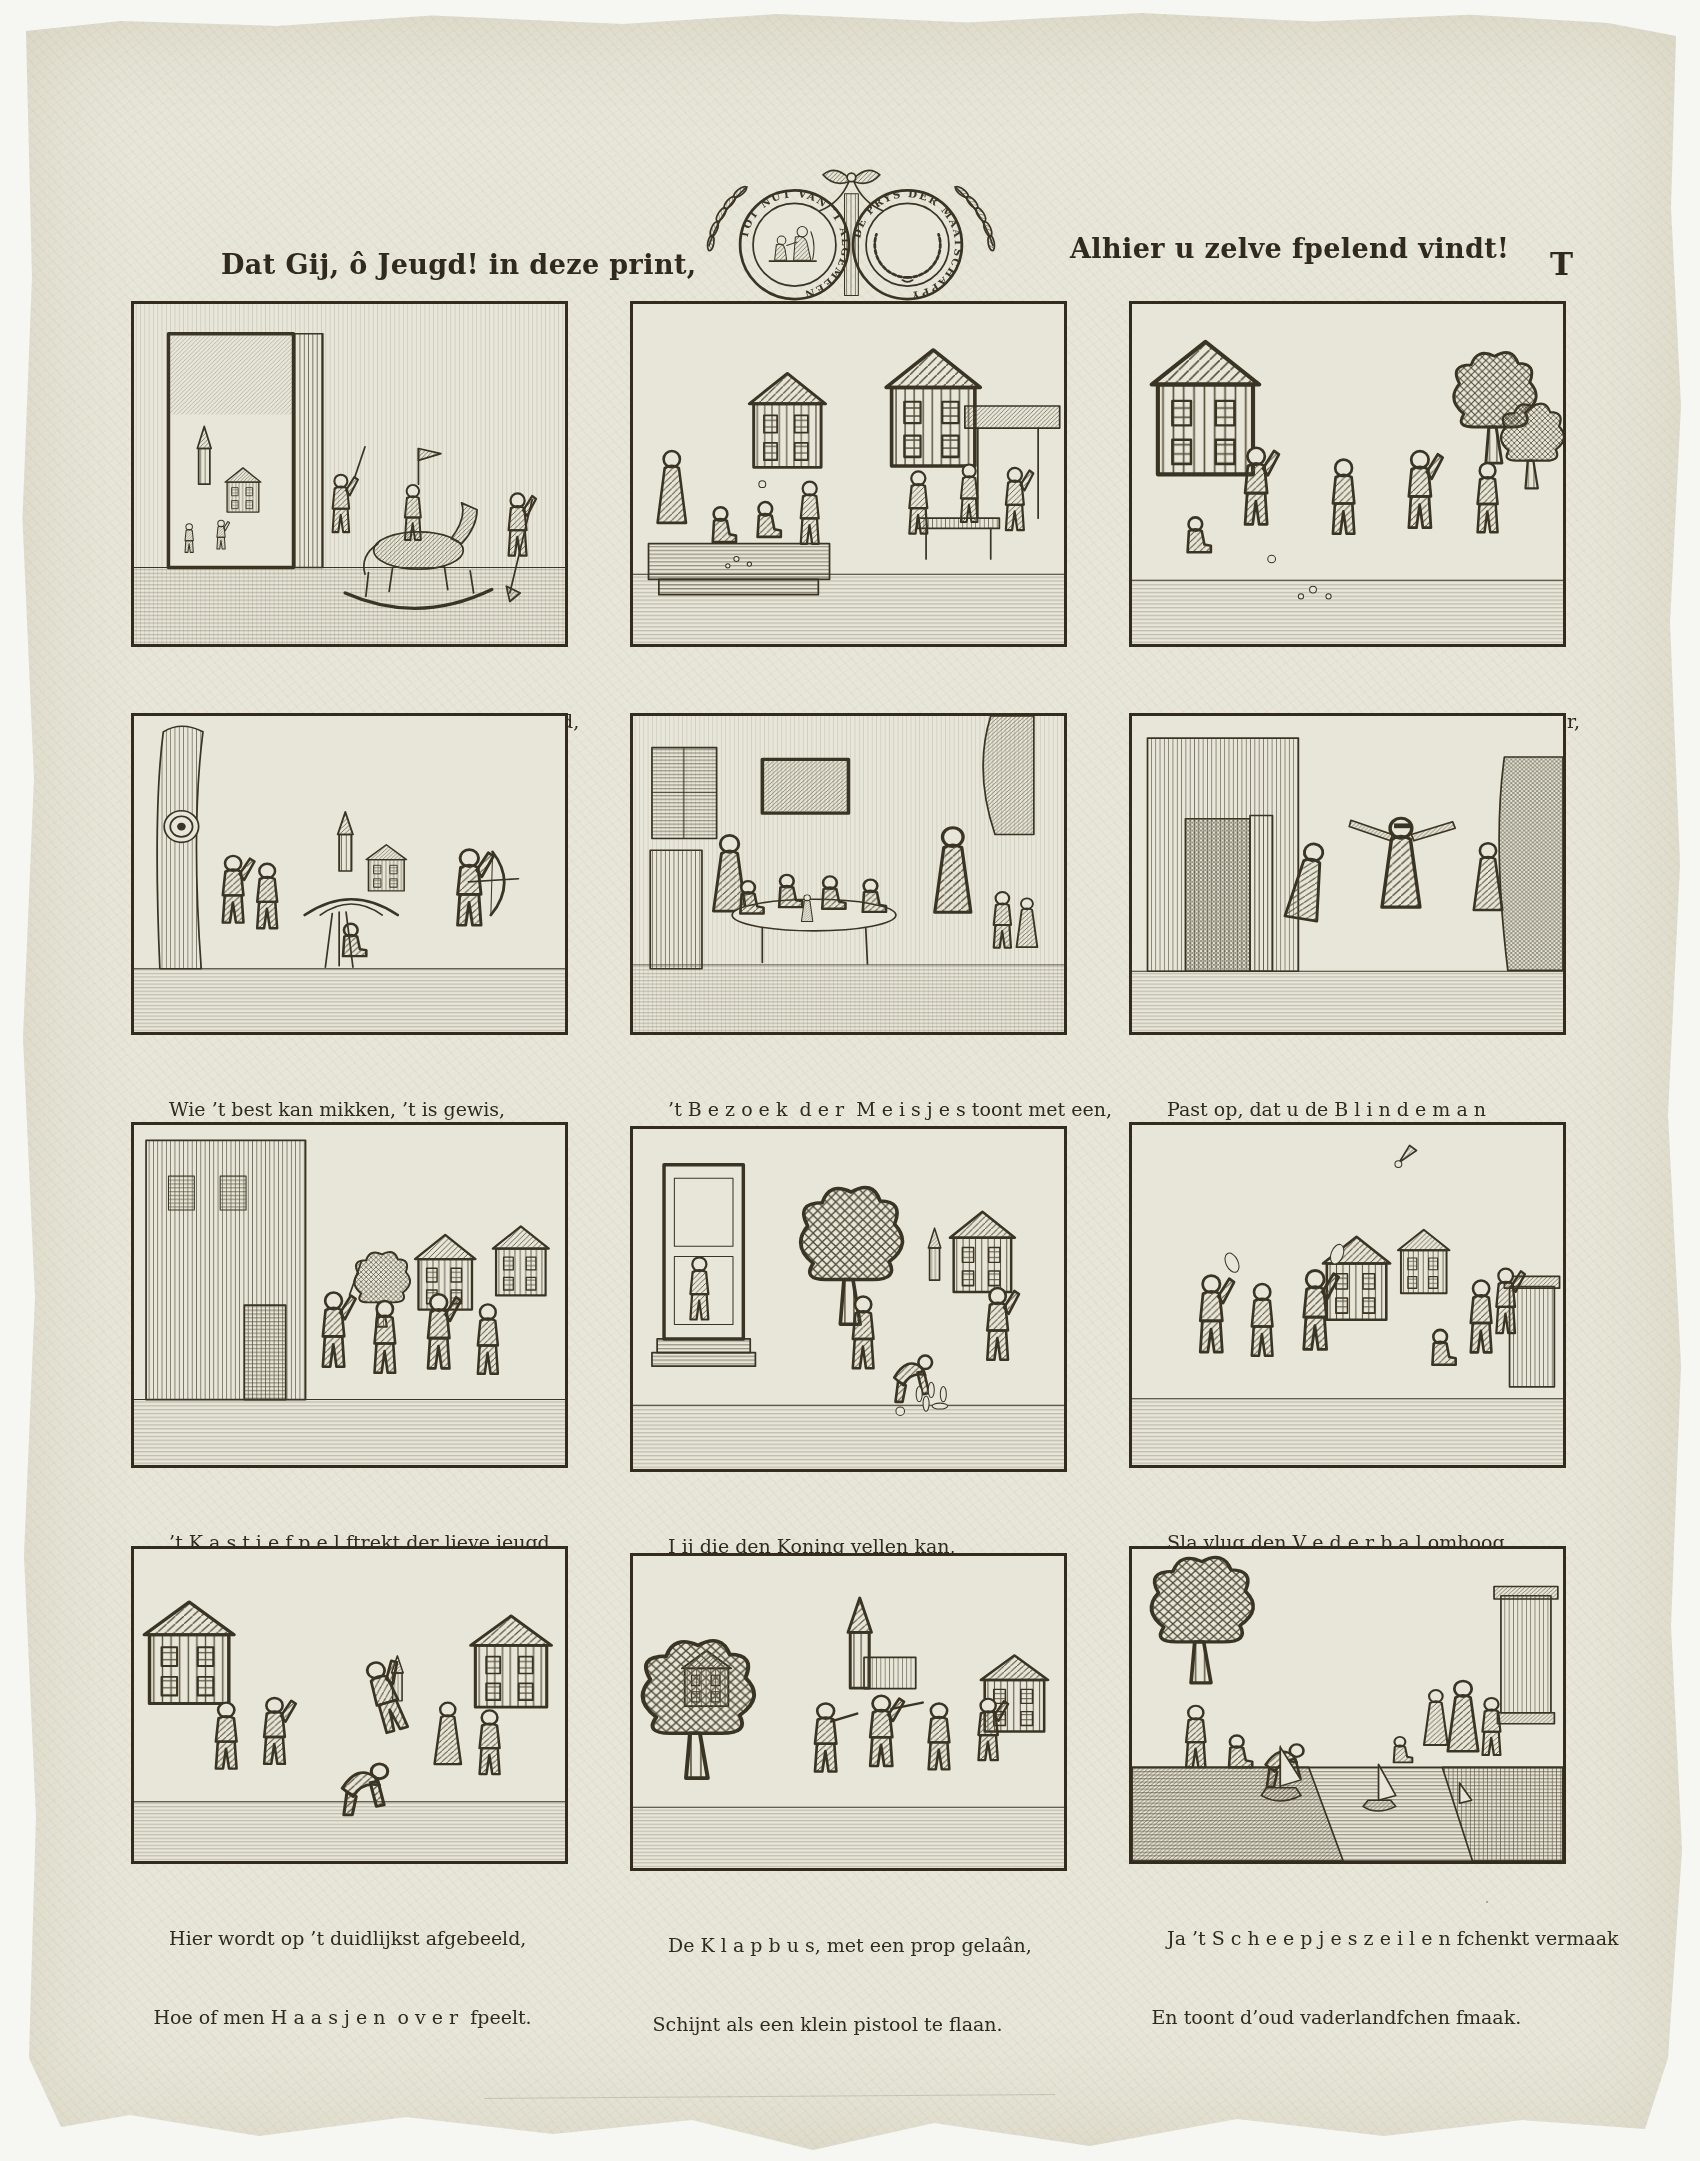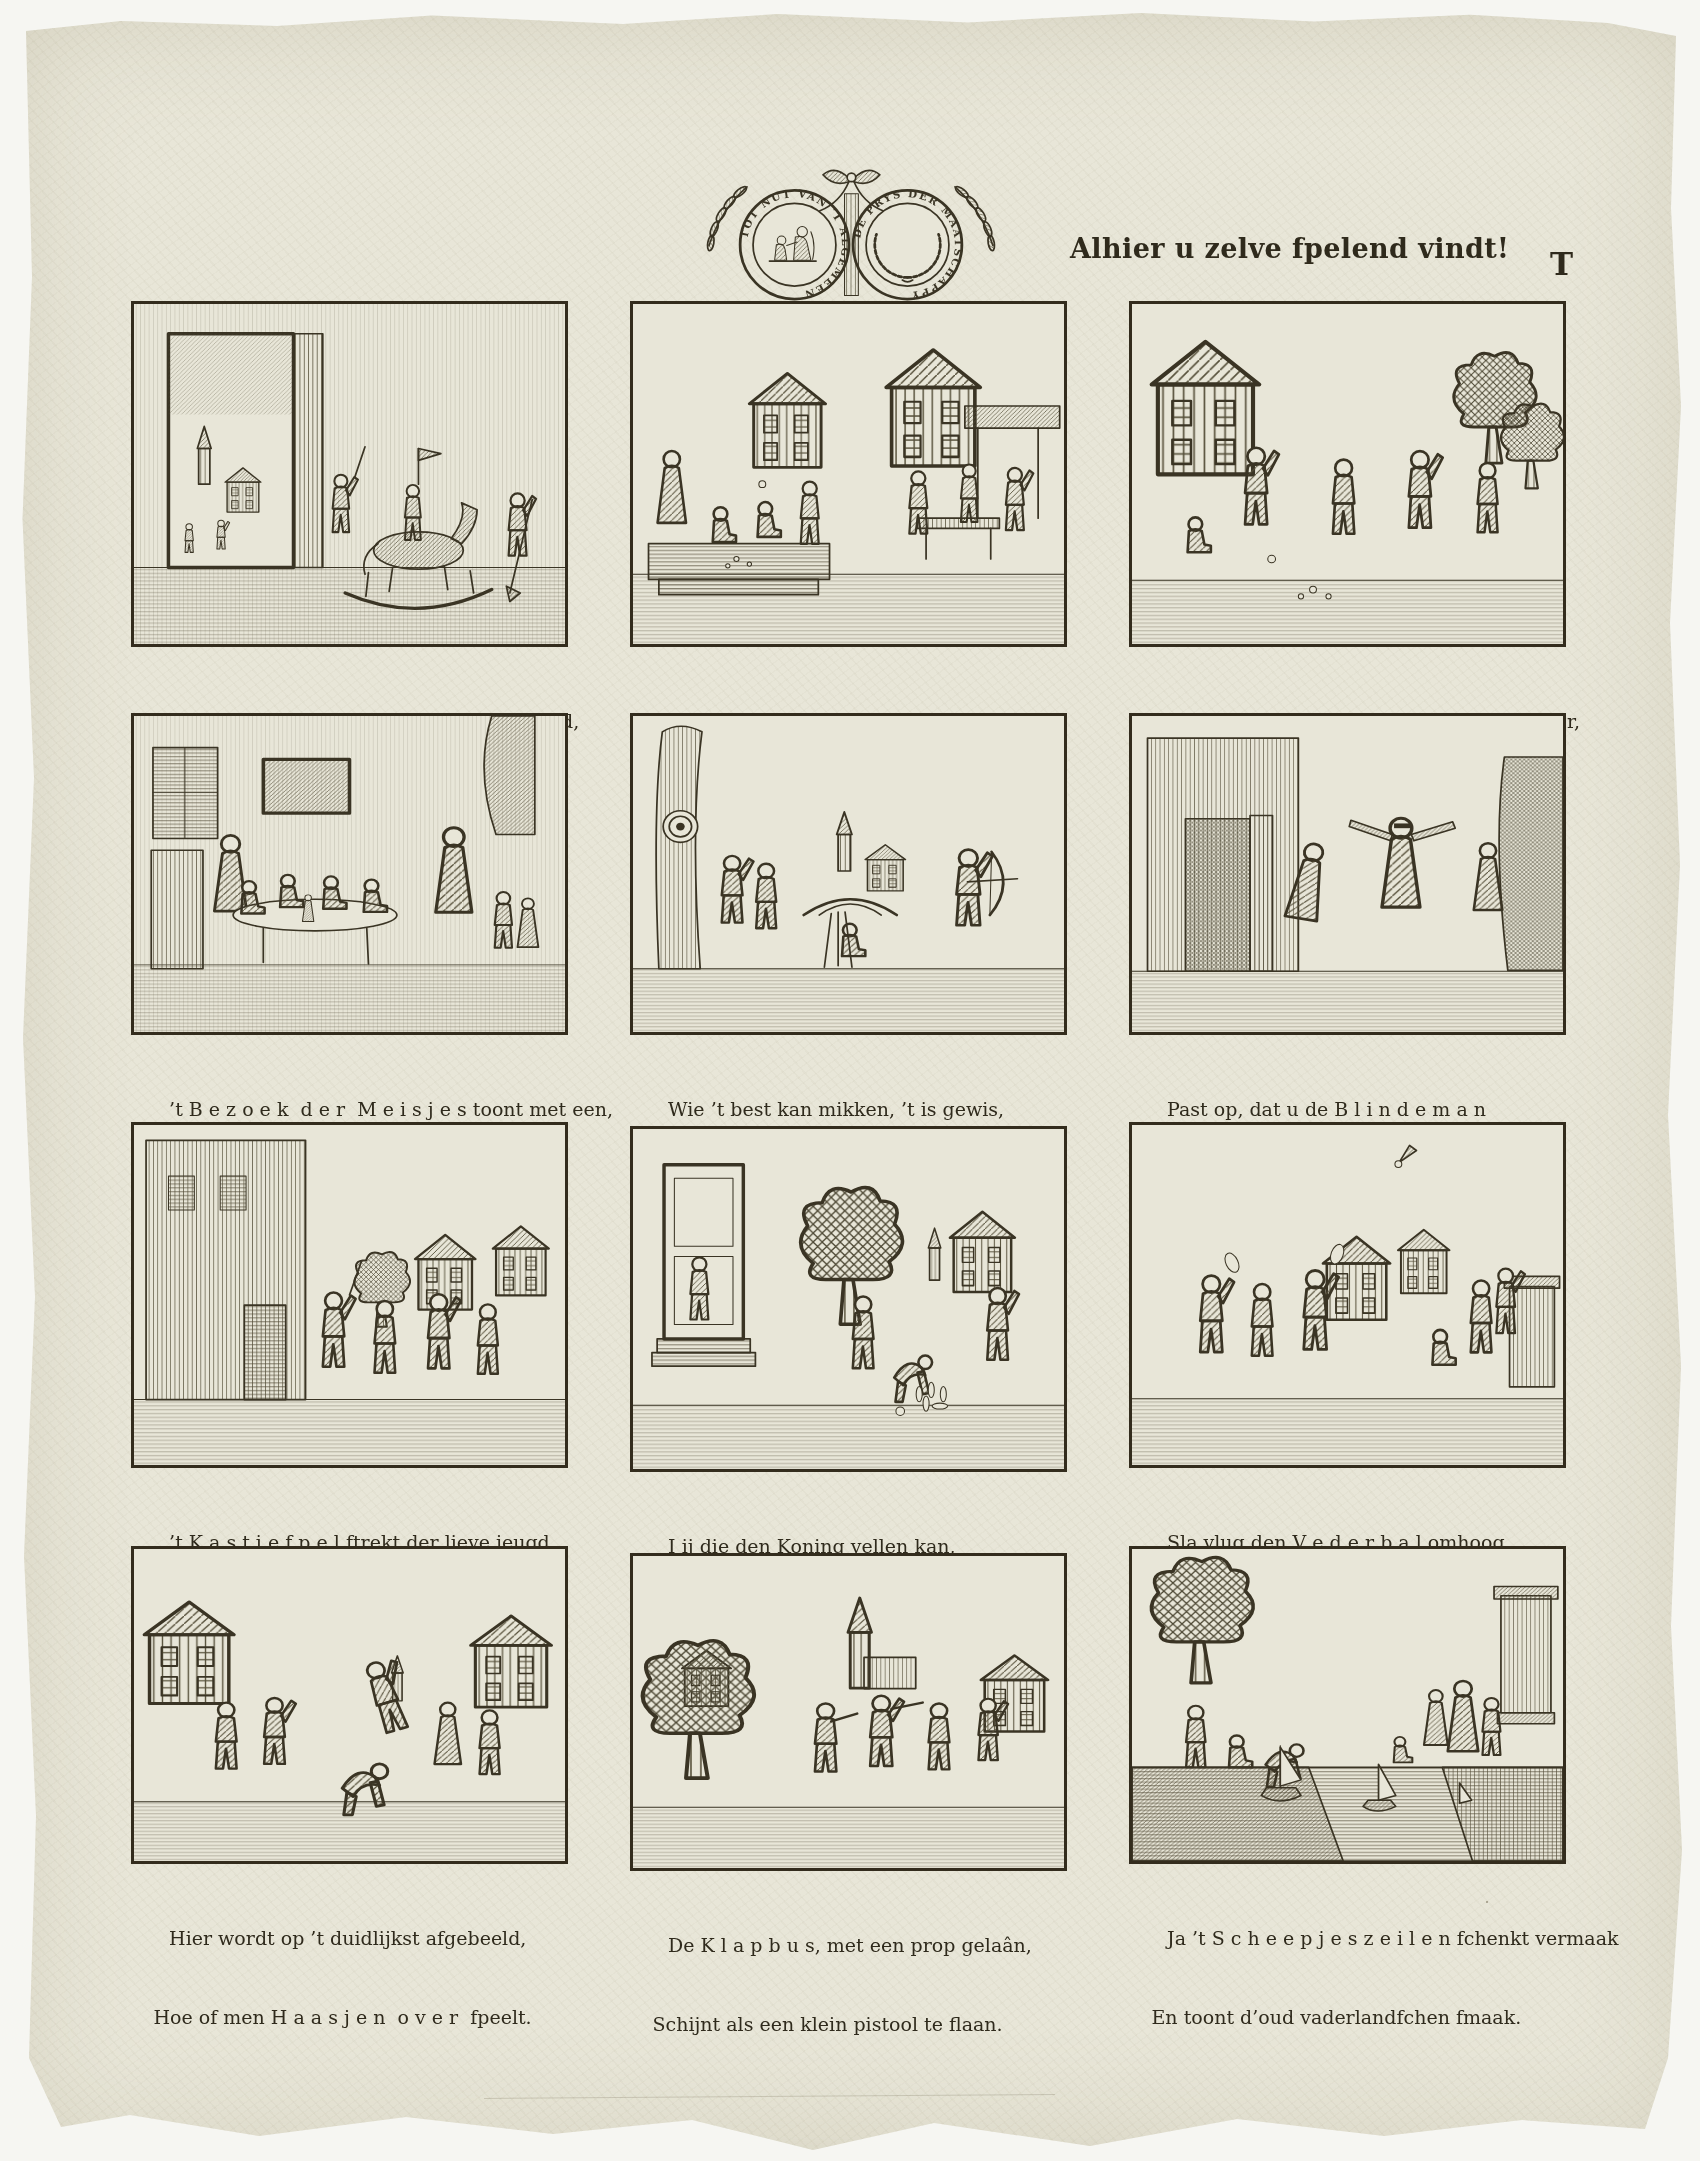--- a/index.html
+++ b/index.html
@@ -158,20 +158,21 @@
         <circle class="s fp" cx="238" cy="97" r="48"></circle>
         <text><textPath href="#cR" startOffset="2%">DE PRYS DER MAATSCHAPPY</textPath></text>
         <g>
           <path class="s f0 sw3" d="M238 135 a 38 38 0 0 1 -36 -50" stroke-dasharray="4 3"></path>
           <path class="s f0 sw3" d="M238 135 a 38 38 0 0 0 36 -50" stroke-dasharray="4 3"></path>
           <path class="s f0" d="M232 138 q6 4 12 0"></path>
         </g>
       </g>
     </svg>
 
+    <div class="title-left">Dat Gij, ô Jeugd! in deze print,</div>
     <div class="title-right">Alhier u zelve fpelend vindt!</div>
     <div class="plate-letter">T</div>
 
     <div class="grid-row row-1">
       <figure class="cell" style="margin:0">
         <div class="woodcut">
           <svg class="scene" viewBox="0 0 500 400" preserveAspectRatio="none">
             <rect class="f2" width="500" height="400" fill-opacity="0.22"></rect>
             <rect class="f3" x="0" y="310" width="500" height="90" fill-opacity="0.5"></rect>
             <line class="s sw1" x1="0" y1="310" x2="500" y2="310"></line>
@@ -260,20 +261,50 @@
           <div class="l1">Het S t u i t r e n fchenkt den jongens hier,</div>
           <div class="l2">Niet min dan ’t Knikkeren, plaifier.</div>
         </figcaption>
       </figure>
     </div>
 
     <div class="grid-row row-2">
       <figure class="cell" style="margin:0">
         <div class="woodcut">
           <svg class="scene" viewBox="0 0 500 400" preserveAspectRatio="none">
+            <rect class="f3" x="0" y="320" width="500" height="80" fill-opacity="0.5"></rect>
+            <line class="s sw1" x1="0" y1="320" x2="500" y2="320"></line>
+            <path class="s f2" d="M34 20 Q22 120 30 320 L78 320 Q66 140 80 20 Q55 6 34 20 Z"></path>
+            <circle class="s fp" cx="55" cy="140" r="20"></circle>
+            <circle class="s f0" cx="55" cy="140" r="13"></circle>
+            <circle class="fd" cx="55" cy="140" r="5"></circle>
+            <use href="#sym-spire" transform="translate(238,128) scale(1.1)"></use>
+            <use href="#sym-house" transform="translate(272,162) scale(0.9)"></use>
+            <path class="s f0 sw3" d="M198 252 Q252 212 306 252"></path>
+            <path class="s f0" d="M216 252 Q252 224 288 252"></path>
+            <use href="#sym-boyup" transform="translate(100,176) scale(1.5)"></use>
+            <use href="#sym-boy" transform="translate(140,186) scale(1.45)"></use>
+            <use href="#sym-sit" transform="translate(238,262) scale(1.5)"></use>
+            <line class="s" x1="230" y1="250" x2="222" y2="318"></line>
+            <line class="s" x1="246" y1="248" x2="254" y2="318"></line>
+            <line class="s" x1="238" y1="248" x2="238" y2="316"></line>
+            <use href="#sym-boyup" transform="translate(372,168) scale(1.7)"></use>
+            <path class="s f0 sw3" d="M416 172 Q444 212 414 252"></path>
+            <line class="s sw1" x1="416" y1="172" x2="414" y2="252"></line>
+            <line class="s" x1="388" y1="210" x2="446" y2="206"></line>
+          </svg>
+        </div>
+        <figcaption class="caption">
+          <div class="l1">Wie ’t best kan mikken, ’t is gewis,</div>
+          <div class="l2">Dat hij de bol in ’t S c h i e t e n is.</div>
+        </figcaption>
+      </figure>
+      <figure class="cell" style="margin:0">
+        <div class="woodcut">
+          <svg class="scene" viewBox="0 0 500 400" preserveAspectRatio="none">
             <rect class="f2" width="500" height="400" fill-opacity="0.22"></rect>
             <rect class="f3" x="0" y="315" width="500" height="85" fill-opacity="0.5"></rect>
             <line class="s sw1" x1="0" y1="315" x2="500" y2="315"></line>
             <rect class="s f1 sw4" x="150" y="55" width="100" height="68"></rect>
             <path class="s f1" d="M415 0 Q395 70 420 150 L465 150 L465 0 Z"></path>
             <rect class="s f3" x="22" y="40" width="75" height="115"></rect>
             <line class="s sw1" x1="59" y1="40" x2="59" y2="155"></line>
             <line class="s sw1" x1="22" y1="97" x2="97" y2="97"></line>
             <rect class="s f2" x="20" y="170" width="60" height="150"></rect>
             <use href="#sym-woman" transform="translate(95,150) scale(1.7)"></use>
@@ -291,50 +322,20 @@
           </svg>
         </div>
         <figcaption class="caption">
           <div class="l1">’t B e z o e k  d e r  M e i s j e s toont met een,</div>
           <div class="l2">De aanftaande Moeder in het kleên.</div>
         </figcaption>
       </figure>
       <figure class="cell" style="margin:0">
         <div class="woodcut">
           <svg class="scene" viewBox="0 0 500 400" preserveAspectRatio="none">
-            <rect class="f3" x="0" y="320" width="500" height="80" fill-opacity="0.5"></rect>
-            <line class="s sw1" x1="0" y1="320" x2="500" y2="320"></line>
-            <path class="s f2" d="M34 20 Q22 120 30 320 L78 320 Q66 140 80 20 Q55 6 34 20 Z"></path>
-            <circle class="s fp" cx="55" cy="140" r="20"></circle>
-            <circle class="s f0" cx="55" cy="140" r="13"></circle>
-            <circle class="fd" cx="55" cy="140" r="5"></circle>
-            <use href="#sym-spire" transform="translate(238,128) scale(1.1)"></use>
-            <use href="#sym-house" transform="translate(272,162) scale(0.9)"></use>
-            <path class="s f0 sw3" d="M198 252 Q252 212 306 252"></path>
-            <path class="s f0" d="M216 252 Q252 224 288 252"></path>
-            <use href="#sym-boyup" transform="translate(100,176) scale(1.5)"></use>
-            <use href="#sym-boy" transform="translate(140,186) scale(1.45)"></use>
-            <use href="#sym-sit" transform="translate(238,262) scale(1.5)"></use>
-            <line class="s" x1="230" y1="250" x2="222" y2="318"></line>
-            <line class="s" x1="246" y1="248" x2="254" y2="318"></line>
-            <line class="s" x1="238" y1="248" x2="238" y2="316"></line>
-            <use href="#sym-boyup" transform="translate(372,168) scale(1.7)"></use>
-            <path class="s f0 sw3" d="M416 172 Q444 212 414 252"></path>
-            <line class="s sw1" x1="416" y1="172" x2="414" y2="252"></line>
-            <line class="s" x1="388" y1="210" x2="446" y2="206"></line>
-          </svg>
-        </div>
-        <figcaption class="caption">
-          <div class="l1">Wie ’t best kan mikken, ’t is gewis,</div>
-          <div class="l2">Dat hij de bol in ’t S c h i e t e n is.</div>
-        </figcaption>
-      </figure>
-      <figure class="cell" style="margin:0">
-        <div class="woodcut">
-          <svg class="scene" viewBox="0 0 500 400" preserveAspectRatio="none">
             <rect class="f3" x="0" y="323" width="500" height="77" fill-opacity="0.5"></rect>
             <line class="s sw1" x1="0" y1="323" x2="500" y2="323"></line>
             <rect class="s f2" x="18" y="28" width="175" height="295"></rect>
             <rect class="s f4" x="62" y="130" width="75" height="193"></rect>
             <rect class="s f2" x="137" y="126" width="26" height="197"></rect>
             <path class="s f4" d="M432 52 Q418 160 436 322 L500 322 L500 52 Z"></path>
             <use href="#sym-woman" transform="translate(196,158) scale(1.7) rotate(10)"></use>
             <use href="#sym-woman" transform="translate(292,128) scale(2.0)"></use>
             <path class="s f1" d="M300 158 L252 140 L254 132 L302 150 Z"></path>
             <path class="s f1" d="M324 150 L372 134 L375 142 L327 158 Z"></path>

